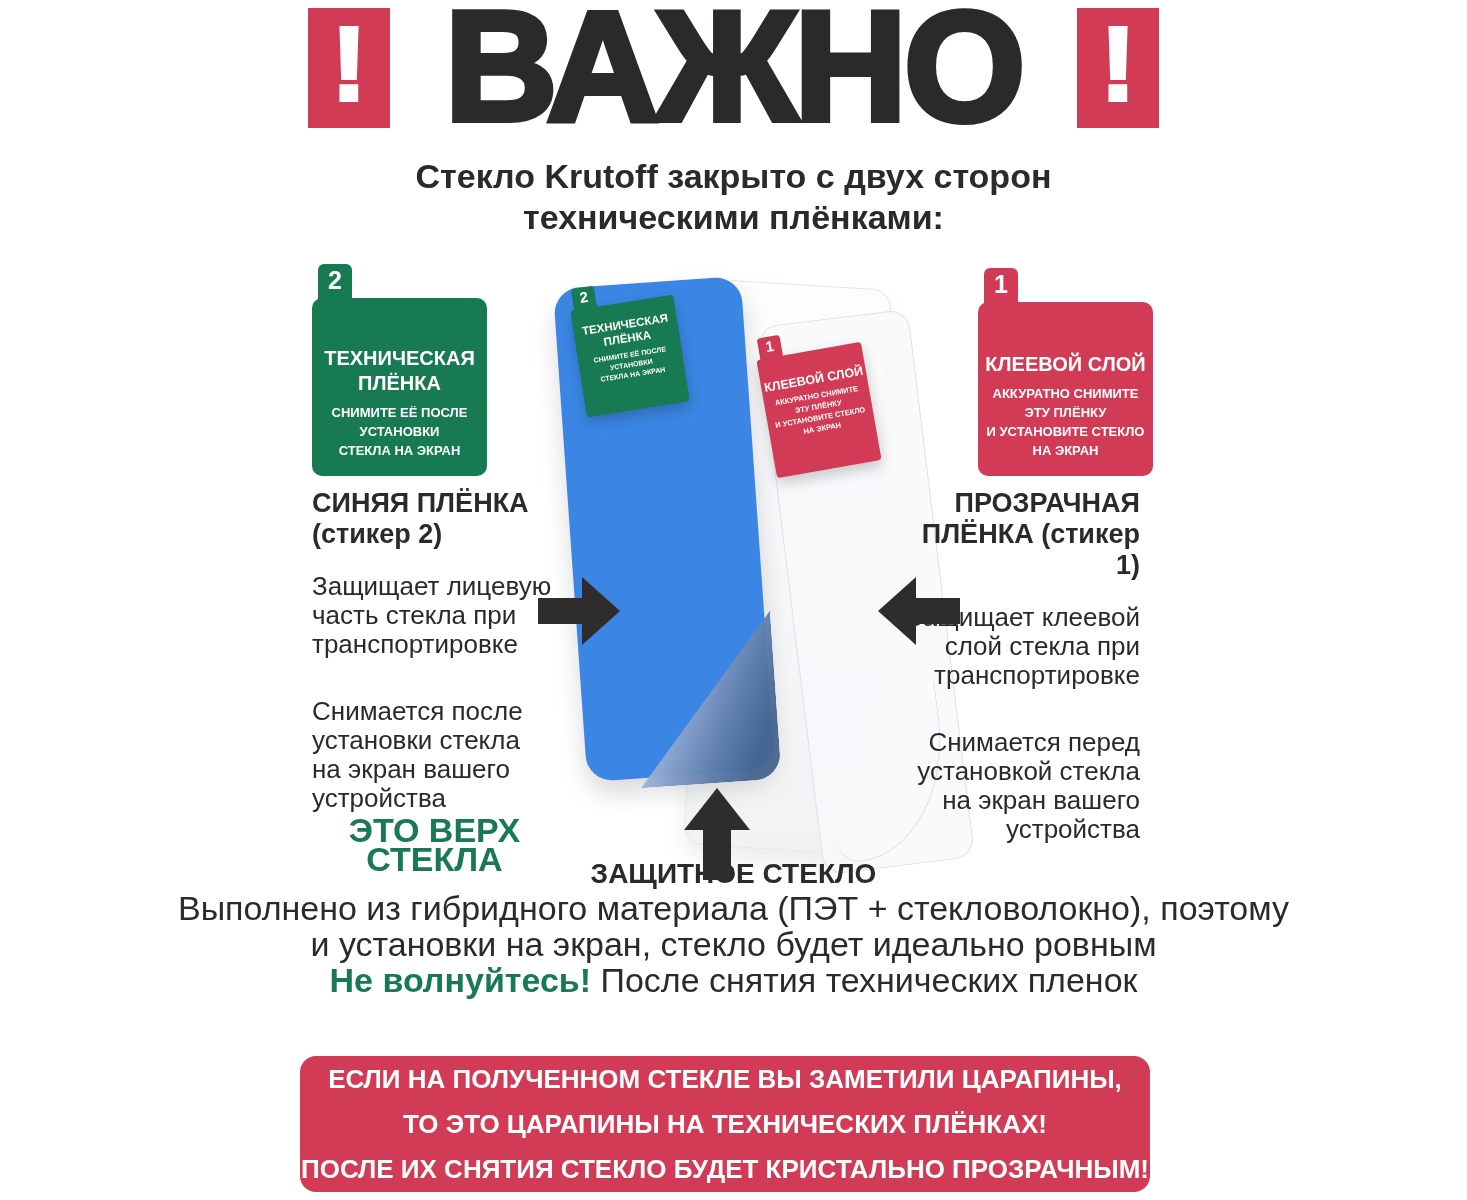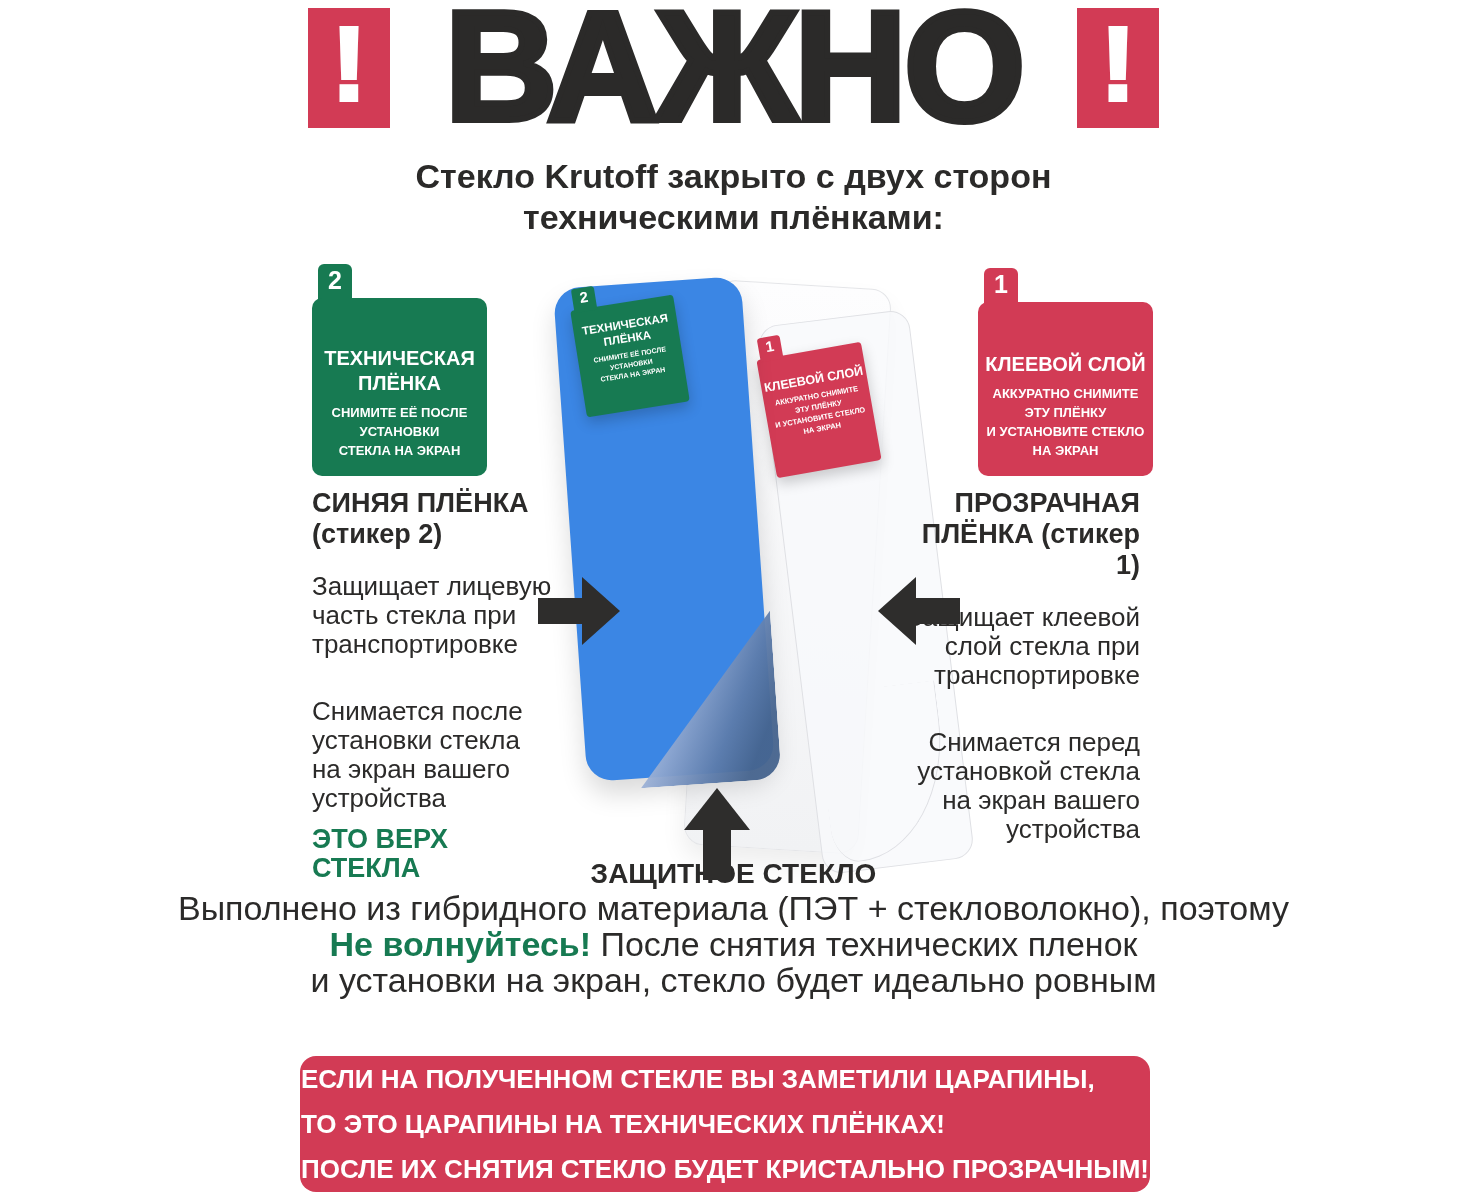--- a/index.html
+++ b/index.html
@@ -91,36 +91,36 @@
   .arrow-left .head{right:44px;top:0;border-top:34px solid transparent;border-bottom:34px solid transparent;border-right:38px solid var(--arrow);}
   .arrow-up{left:684px;top:788px;width:66px;height:92px;}
   .arrow-up .head{left:0;top:0;border-left:33px solid transparent;border-right:33px solid transparent;border-bottom:42px solid var(--arrow);}
   .arrow-up .shaft{left:19px;top:40px;width:28px;height:52px;}
 
   
   .side{position:absolute;top:488px;width:245px;font-size:26px;line-height:29px;}
   .side .heading{font-weight:bold;font-size:27px;line-height:31px;}
   .side .para1{margin-top:22px;}
   .side .para2{margin-top:38px;}
-  .side .footer{margin-top:12px;font-weight:bold;font-size:27px;}
+  .side .footer{margin-top:3px;font-weight:bold;font-size:34px;text-align:center;}
   .side.left{left:312px;text-align:left;}
   .side.right{right:327px;text-align:right;}
   .footer.green-text{color:var(--green);}
   .footer.red-text{color:var(--crimson);}
 
   
   .glass-section{position:absolute;left:0;right:0;top:858px;text-align:center;}
   .glass-section .heading{font-weight:bold;font-size:28px;line-height:32px;}
   .glass-section .line{font-size:34px;line-height:36px;}
   .glass-section .highlight{color:var(--green);font-weight:bold;}
 
   
   .banner{position:absolute;left:300px;top:1056px;width:850px;height:136px;border-radius:16px;
         background:var(--crimson);display:flex;align-items:center;justify-content:center;
-        color:#fff;font-weight:bold;font-size:26px;line-height:45px;}
+        color:#fff;font-weight:bold;font-size:26px;line-height:45px;text-align:center;}
 </style>
 </head>
 <body>
 
 <div class="canvas">
 
   <div class="excl left">
     <span>!</span>
   </div>
   <div class="big-title">ВАЖНО</div>
@@ -210,25 +210,25 @@
 транспортировке</div>
     <div class="para2 pre">Снимается перед
 установкой стекла
 на экран вашего
 устройства</div>
   </div>
 
   <div class="glass-section">
     <div class="heading">ЗАЩИТНОЕ СТЕКЛО</div>
     <div class="line">Выполнено из гибридного материала (ПЭТ + стекловолокно), поэтому</div>
+    <div class="line">и установки на экран, стекло будет идеально ровным</div>
     <div class="line">
       <span class="highlight">Не волнуйтесь!</span>
       <span>После снятия технических пленок</span>
     </div>
-    <div class="line">и установки на экран, стекло будет идеально ровным</div>
   </div>
 
   <div class="banner">
     <div class="pre">ЕСЛИ НА ПОЛУЧЕННОМ СТЕКЛЕ ВЫ ЗАМЕТИЛИ ЦАРАПИНЫ,
 ТО ЭТО ЦАРАПИНЫ НА ТЕХНИЧЕСКИХ ПЛЁНКАХ!
 ПОСЛЕ ИХ СНЯТИЯ СТЕКЛО БУДЕТ КРИСТАЛЬНО ПРОЗРАЧНЫМ!</div>
   </div>
 
 </div>
 

